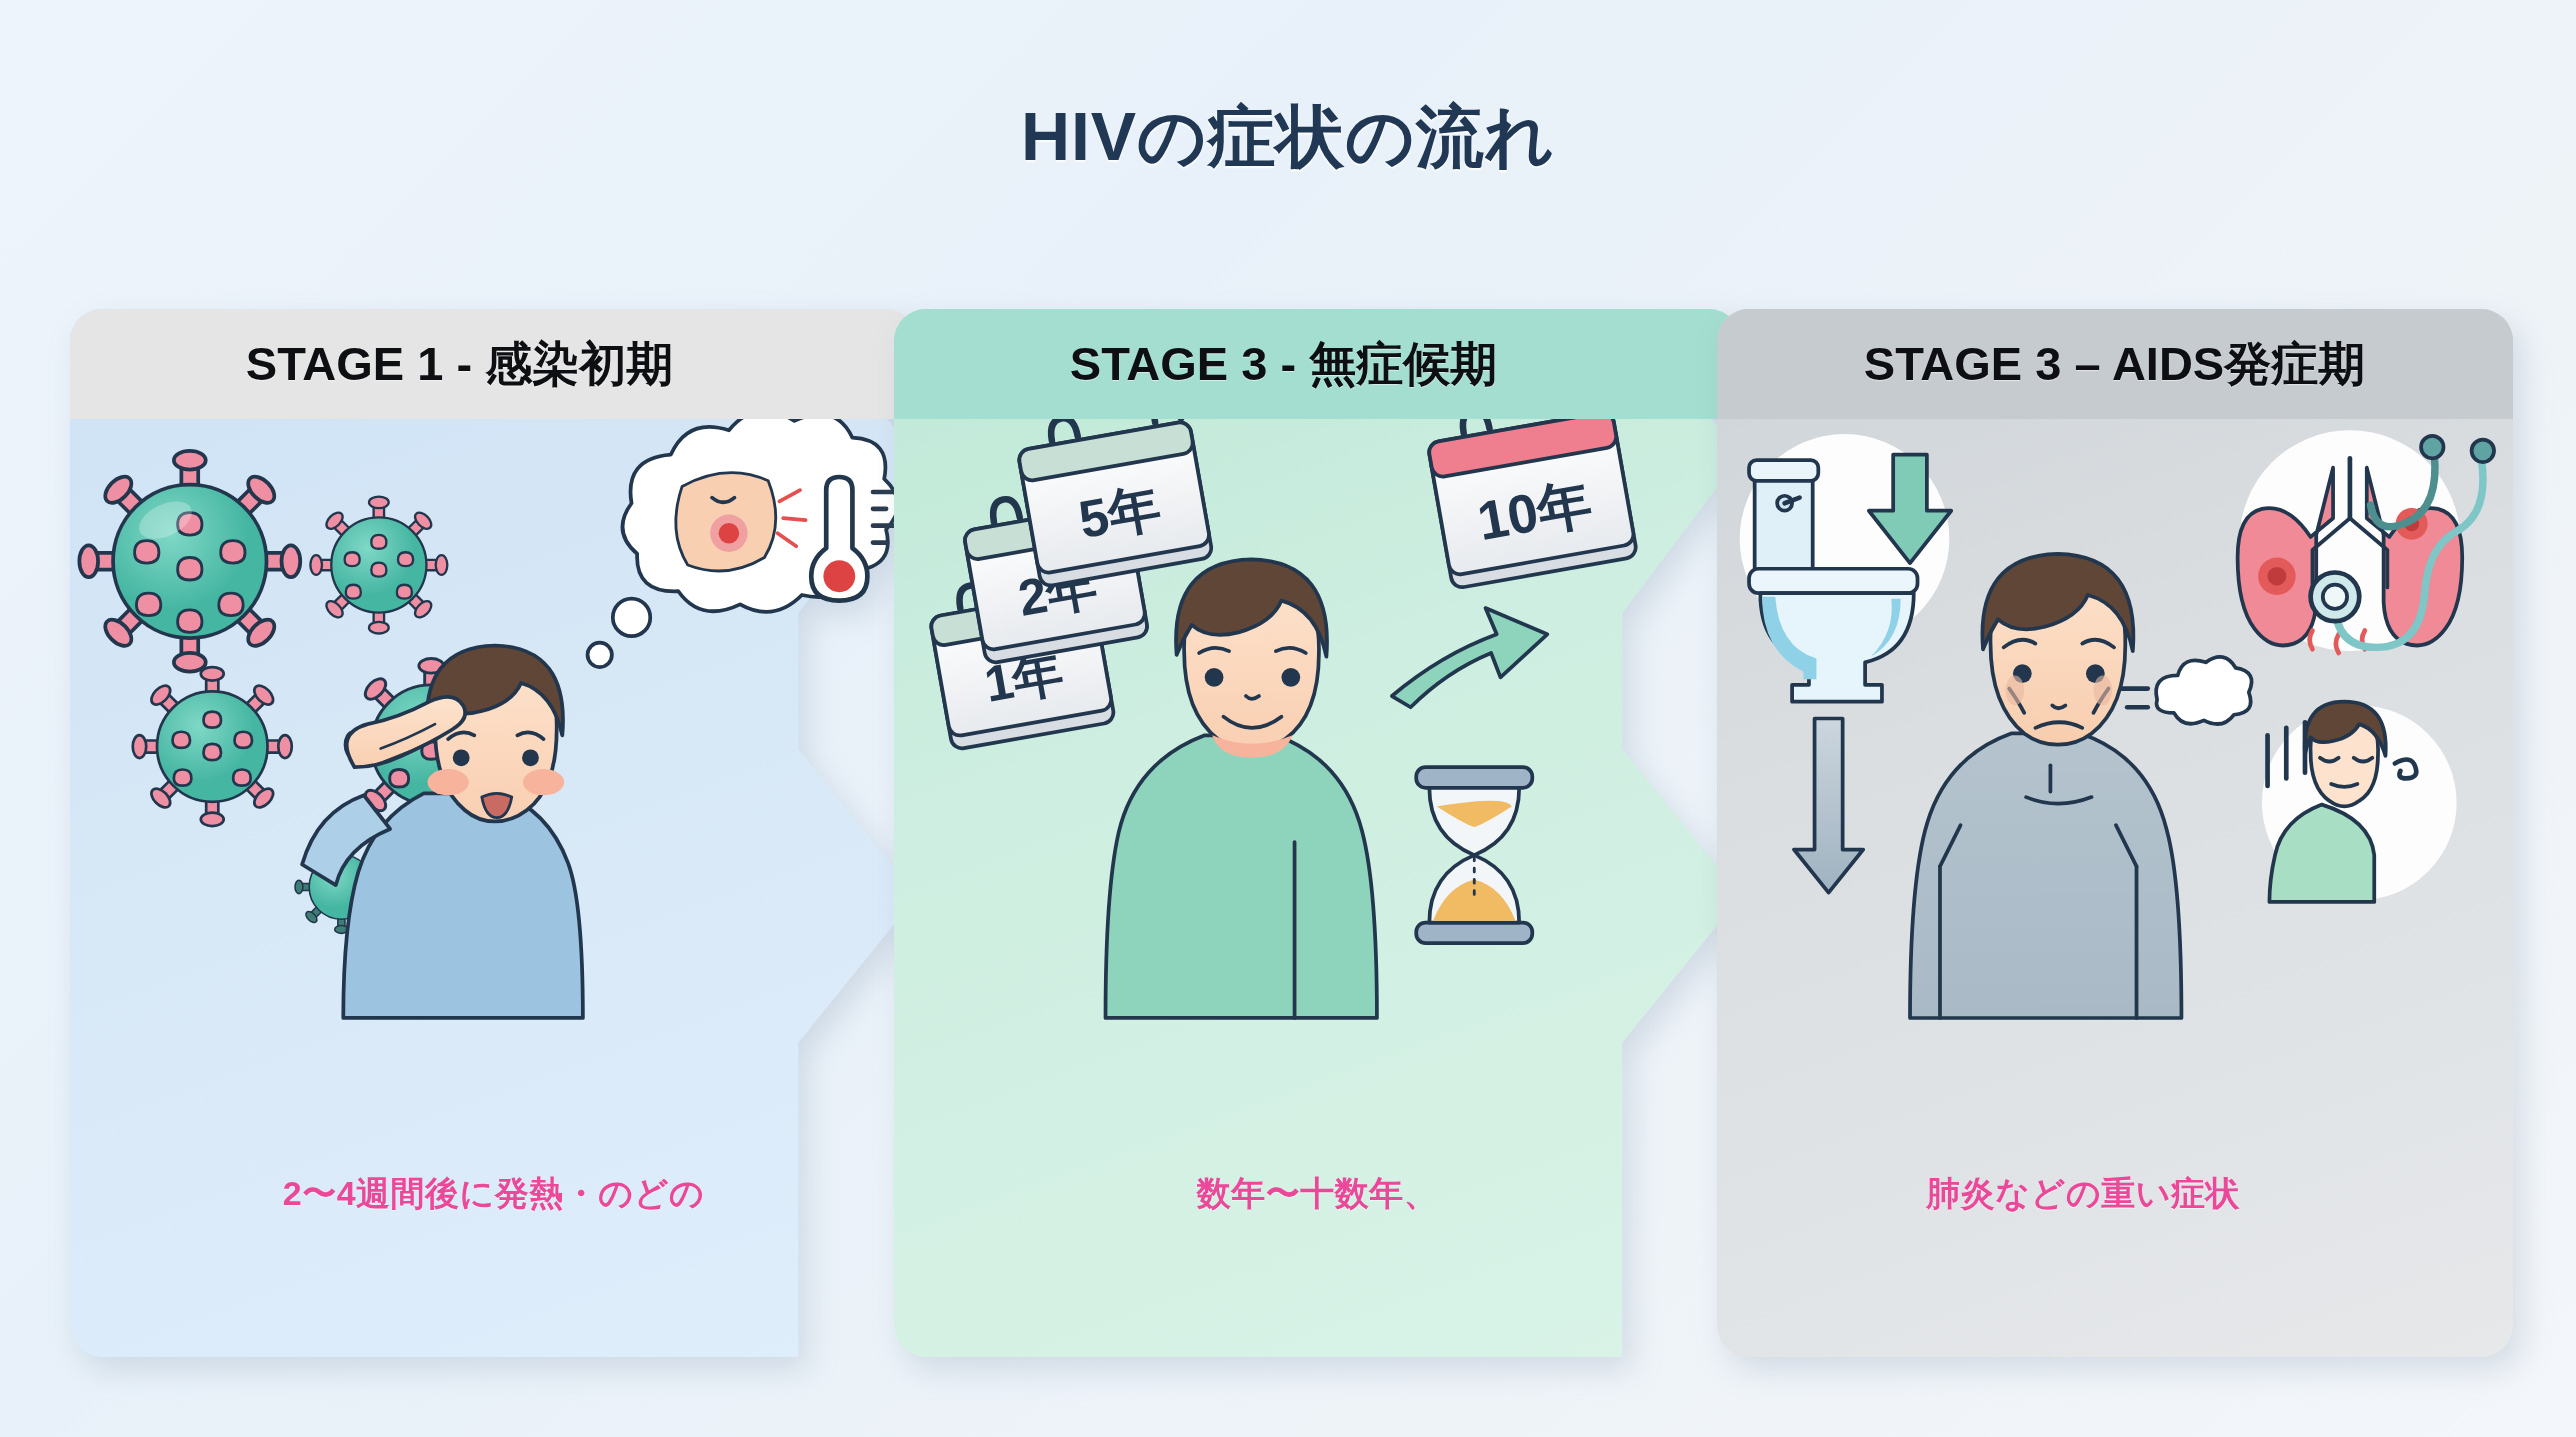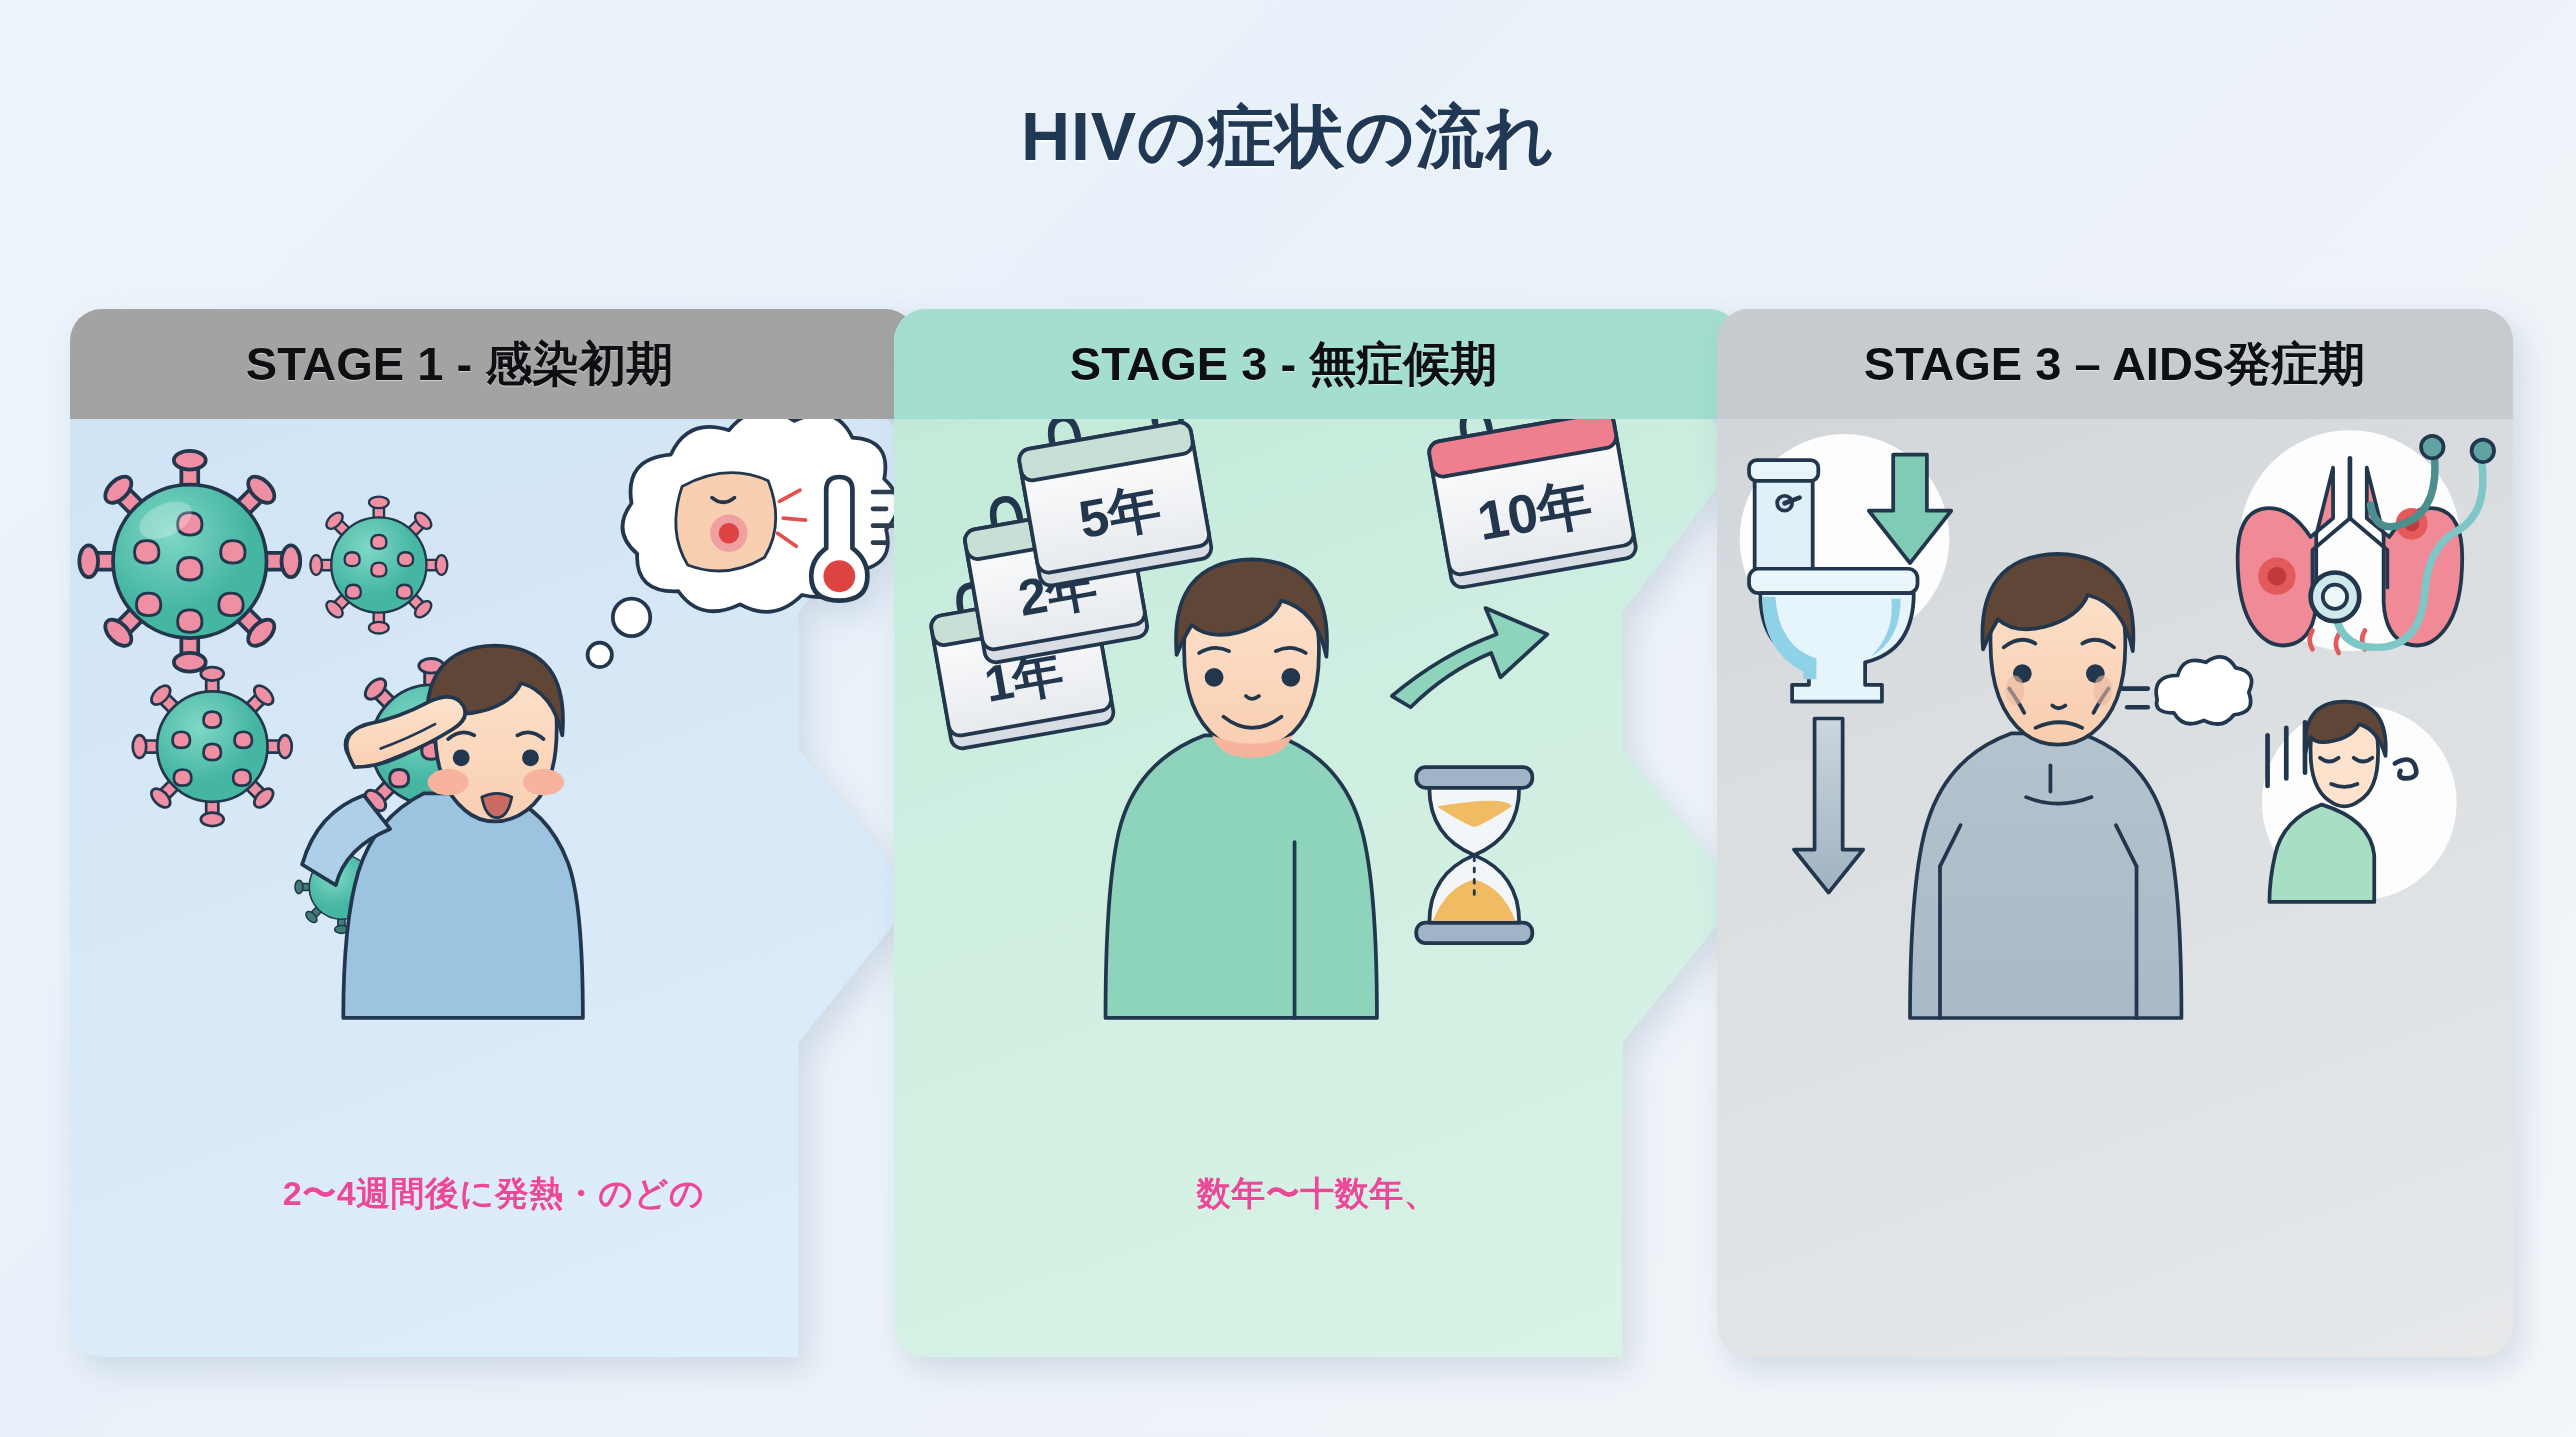--- a/index.html
+++ b/index.html
@@ -48,21 +48,21 @@
   .shape3{
     background:linear-gradient(160deg,#cfd4d8 0%,#dadee1 38%,#e6e8ea 100%);
     border-radius:32px;
   }
 
   .hdr{
     position:absolute;left:0;top:0;width:100%;height:110px;
     border-radius:32px 32px 0 0;
     display:flex;align-items:center;justify-content:center;
   }
-  .hdr1{background:#a3a3a3;}
+  .hdr1{background:#e5e5e5;}
   .hdr2{background:#a3ded0;}
   .hdr3{background:#c6cbd0;}
   .hdr .lbl{
     font-size:47px;font-weight:bold;color:#0d0f12;
     text-shadow:0 0.9px 0.9px rgba(255,255,255,.5);
     white-space:nowrap;
   }
   .hdr1 .lbl{transform:translateX(-34px);}
   .hdr2 .lbl{transform:translateX(-34px);}
   .hdr3 .lbl{transform:translateX(-15px);margin-left:29px;}
@@ -618,18 +618,19 @@
             </g>
           </g>
         </svg>
       </div>
 
       <div class="hdr hdr3">
         <span class="lbl">STAGE 3 – AIDS発症期</span>
       </div>
 
       <div class="caption">
+        <div>肺炎などの重い症状</div>
       </div>
     </div>
 
   </div>
 </div>
 
 
 </body></html>

